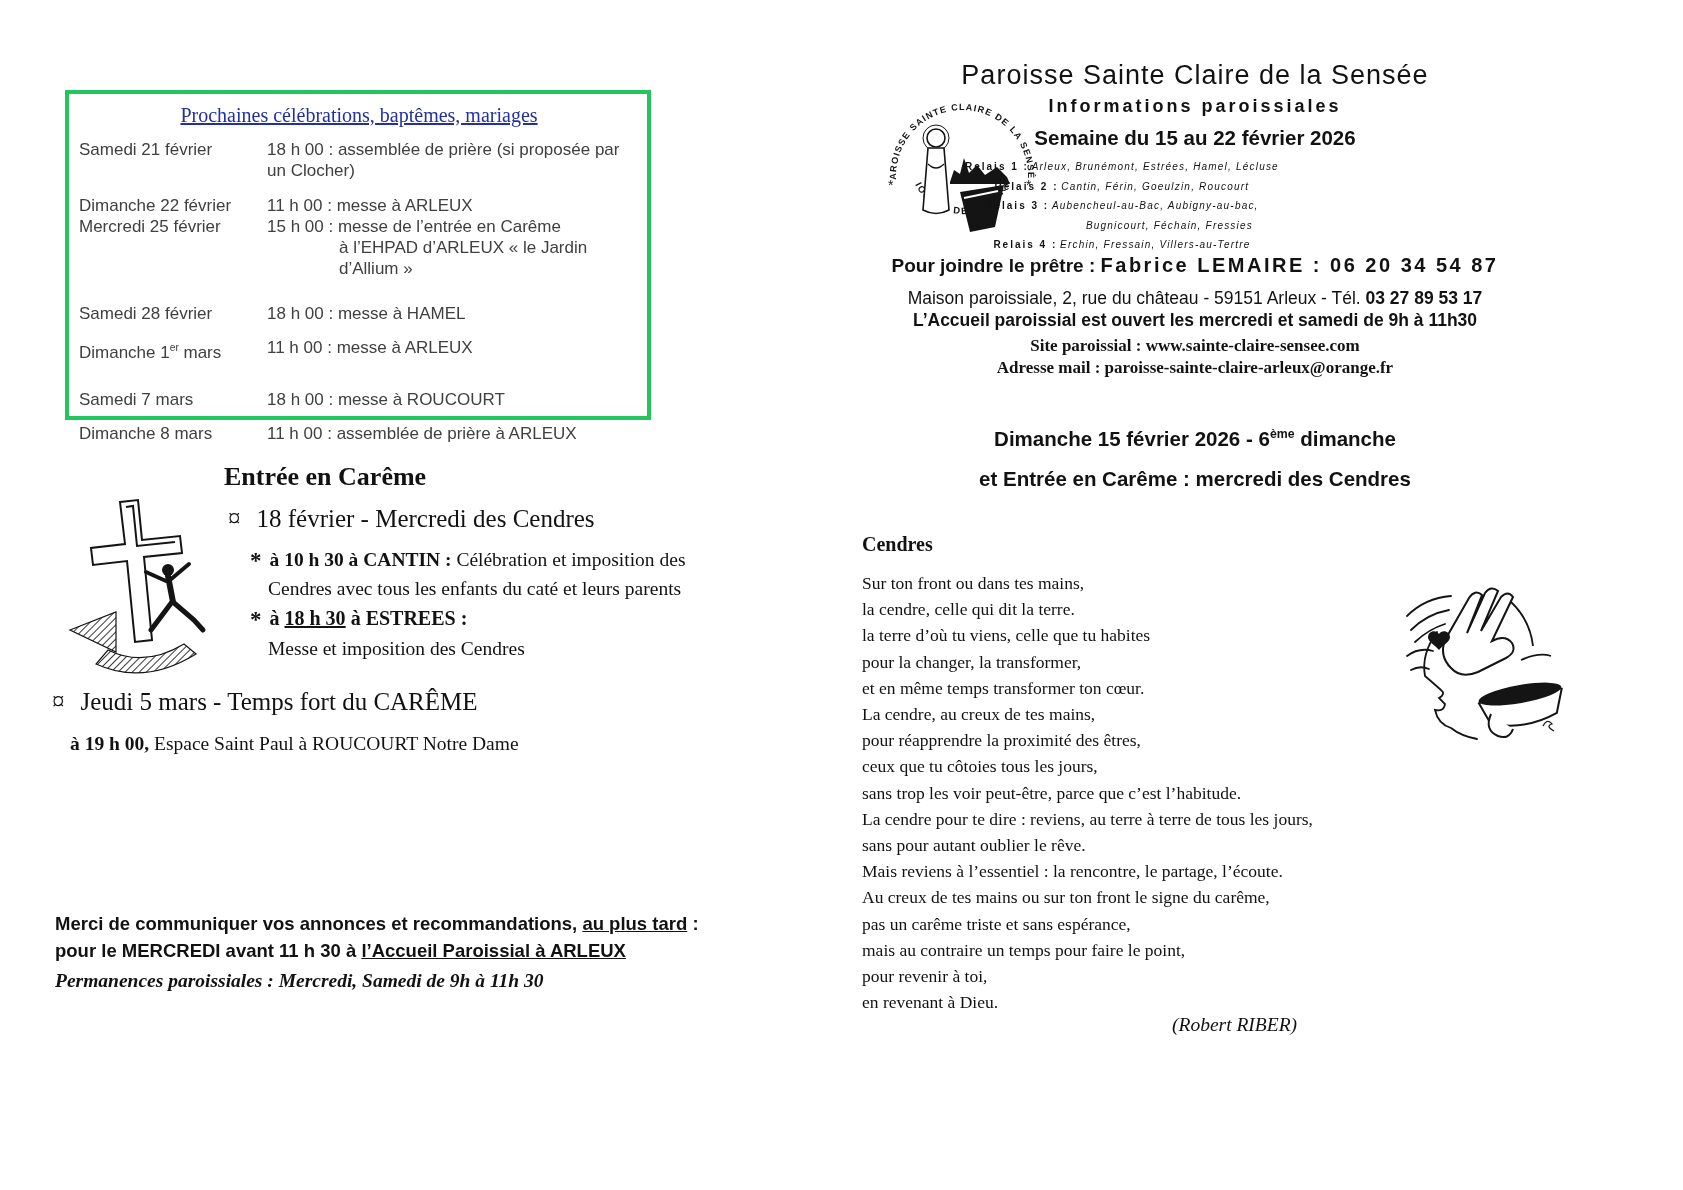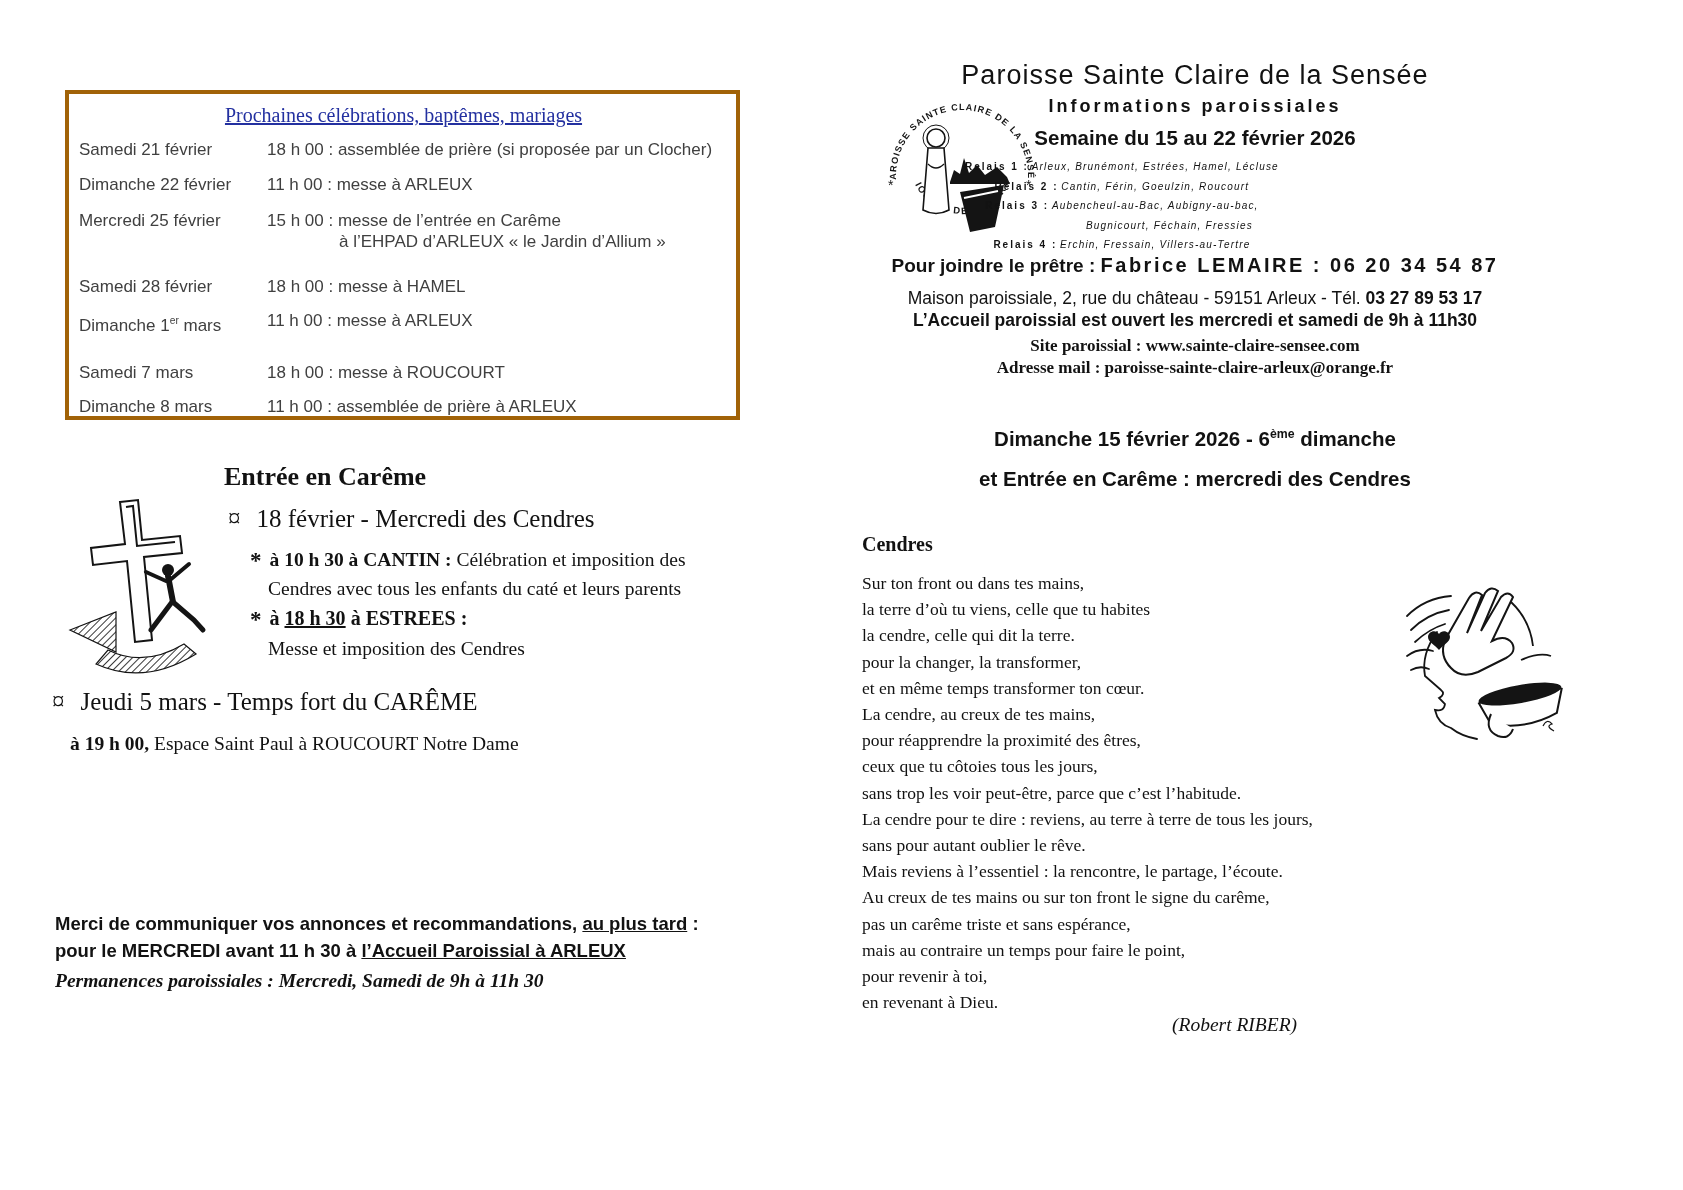--- a/index.html
+++ b/index.html
@@ -3,21 +3,21 @@
 <meta charset="utf-8">
 <style>
   html,body{margin:0;padding:0;background:#ffffff;}
   body{width:1683px;height:1190px;position:relative;overflow:hidden;
        font-family:"Liberation Sans",sans-serif;color:#121212;}
   .abs{position:absolute;}
   .hand{font-family:Liberation Serif, serif;}
   .serif{font-family:"Liberation Serif",serif;}
 
   
-  .sched-box{left:65px;top:90px;width:675px;height:330px;border:4px solid #a16207;
+  .sched-box{left:65px;top:90px;width:586px;height:330px;border:4px solid #22c55e;
              box-sizing:border-box;padding:4px 8px 0 10px;background:#fff;}
   .sched-title{text-align:center;font-family:"Liberation Serif",serif;font-size:20px;
                color:#2330a0;text-decoration:underline;margin-top:6px;}
   .srow{display:flex;font-size:17px;line-height:21px;color:#404040;}
   .srow .d{width:188px;flex:none;}
   .srow .e{flex:1;}
   .e-line2{padding-left:72px;}
   sup.small{font-size:60%;vertical-align:super;}
 
   
@@ -66,21 +66,21 @@
   <div class="sched-title">Prochaines célébrations, baptêmes, mariages</div>
 
   <div class="srow" style="margin-top:12px">
     <span class="d">Samedi 21 février</span>
     <span class="e">18 h 00 : assemblée de prière (si proposée par un Clocher)</span>
   </div>
   <div class="srow" style="margin-top:14px">
     <span class="d">Dimanche 22 février</span>
     <span class="e">11 h 00 : messe à ARLEUX</span>
   </div>
-  <div class="srow" style="margin-top:15px">
+  <div class="srow" style="">
     <span class="d">Mercredi 25 février</span>
     <span class="e">
       <span>15 h 00 : messe de l’entrée en Carême</span>
       <div class="e-line2">à l’EHPAD d’ARLEUX   « le Jardin d’Allium »</div>
     </span>
   </div>
   <div class="srow" style="margin-top:24px">
     <span class="d">Samedi 28 février</span>
     <span class="e">18 h 00 : messe à HAMEL</span>
   </div>
@@ -197,22 +197,22 @@
 
 <div class="abs rc-center r-sun1">
   <span>Dimanche 15 février 2026 -  6</span><sup class="small">ème</sup><span>  dimanche</span>
 </div>
 <div class="abs rc-center r-sun2">et Entrée en Carême : mercredi des Cendres</div>
 
 <div class="abs hand cendres-title">Cendres</div>
 
 <div class="abs hand poem">
   <div>Sur ton front ou dans tes mains,</div>
+  <div>la cendre, celle qui dit la terre.</div>
   <div>la terre d’où tu viens, celle que tu habites</div>
-  <div>la cendre, celle qui dit la terre.</div>
   <div>pour la changer, la transformer,</div>
   <div>et en même temps transformer ton cœur.</div>
   <div>La cendre, au creux de tes mains,</div>
   <div>pour réapprendre la proximité des êtres,</div>
   <div>ceux que tu côtoies tous les jours,</div>
   <div>sans trop les voir peut-être, parce que c’est l’habitude.</div>
   <div>La cendre pour te dire : reviens, au terre à terre de tous les jours,</div>
   <div>sans pour autant oublier le rêve.</div>
   <div>Mais reviens à l’essentiel : la rencontre, le partage, l’écoute.</div>
   <div>Au creux de tes mains ou sur ton front le signe du carême,</div>

